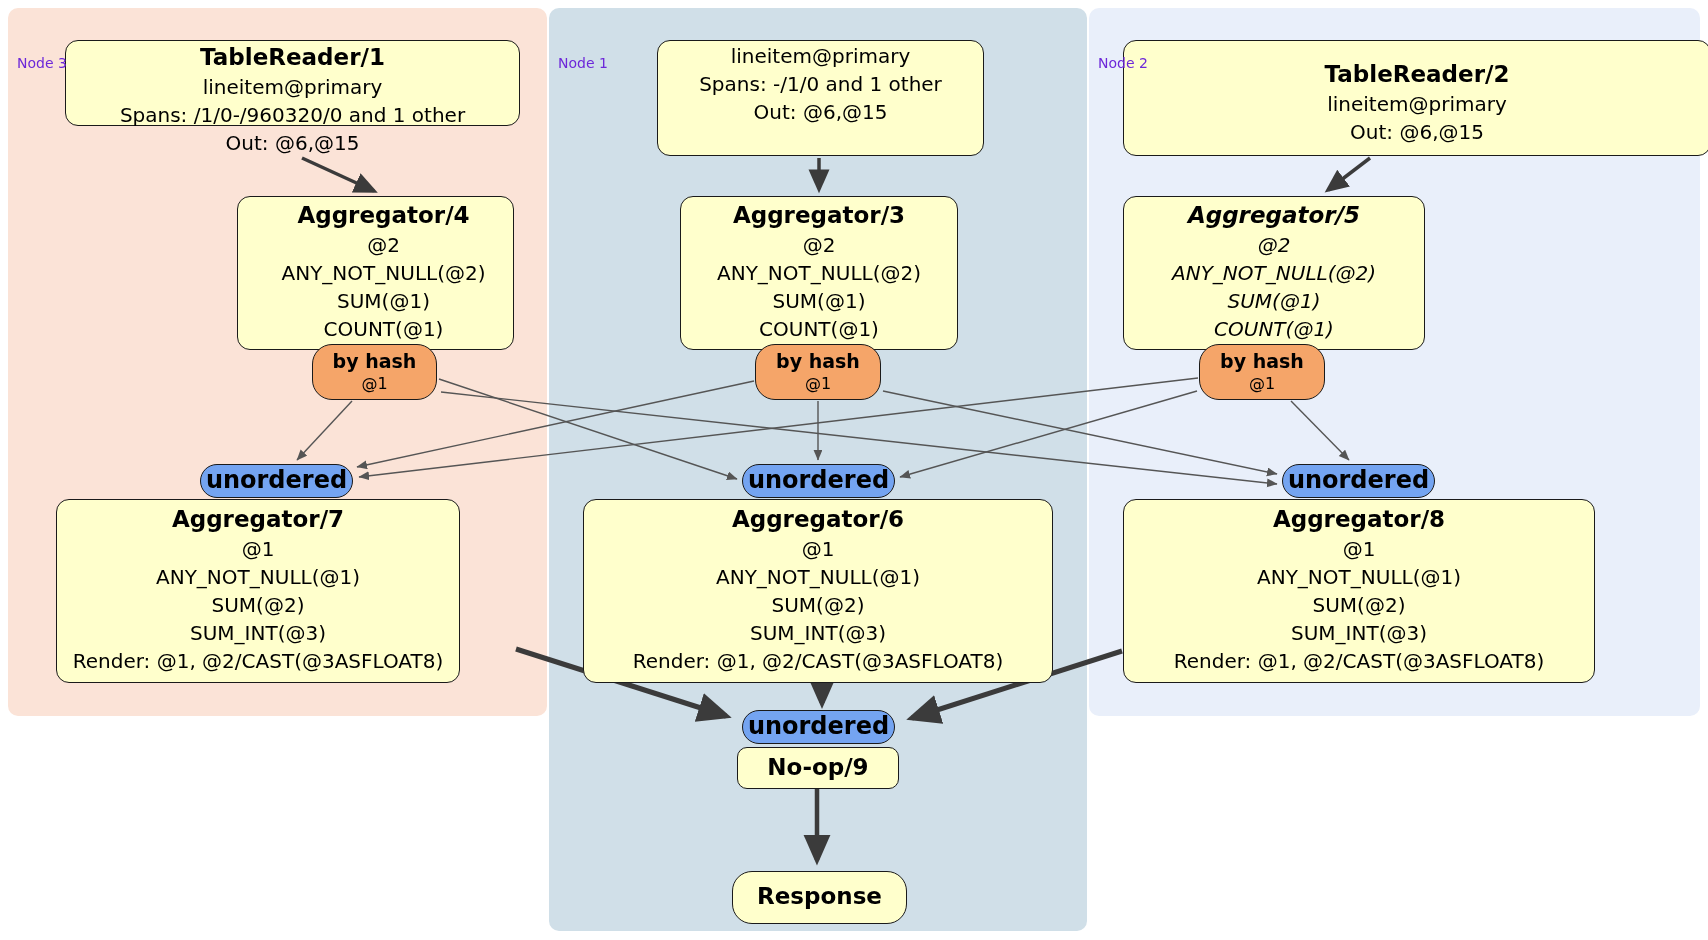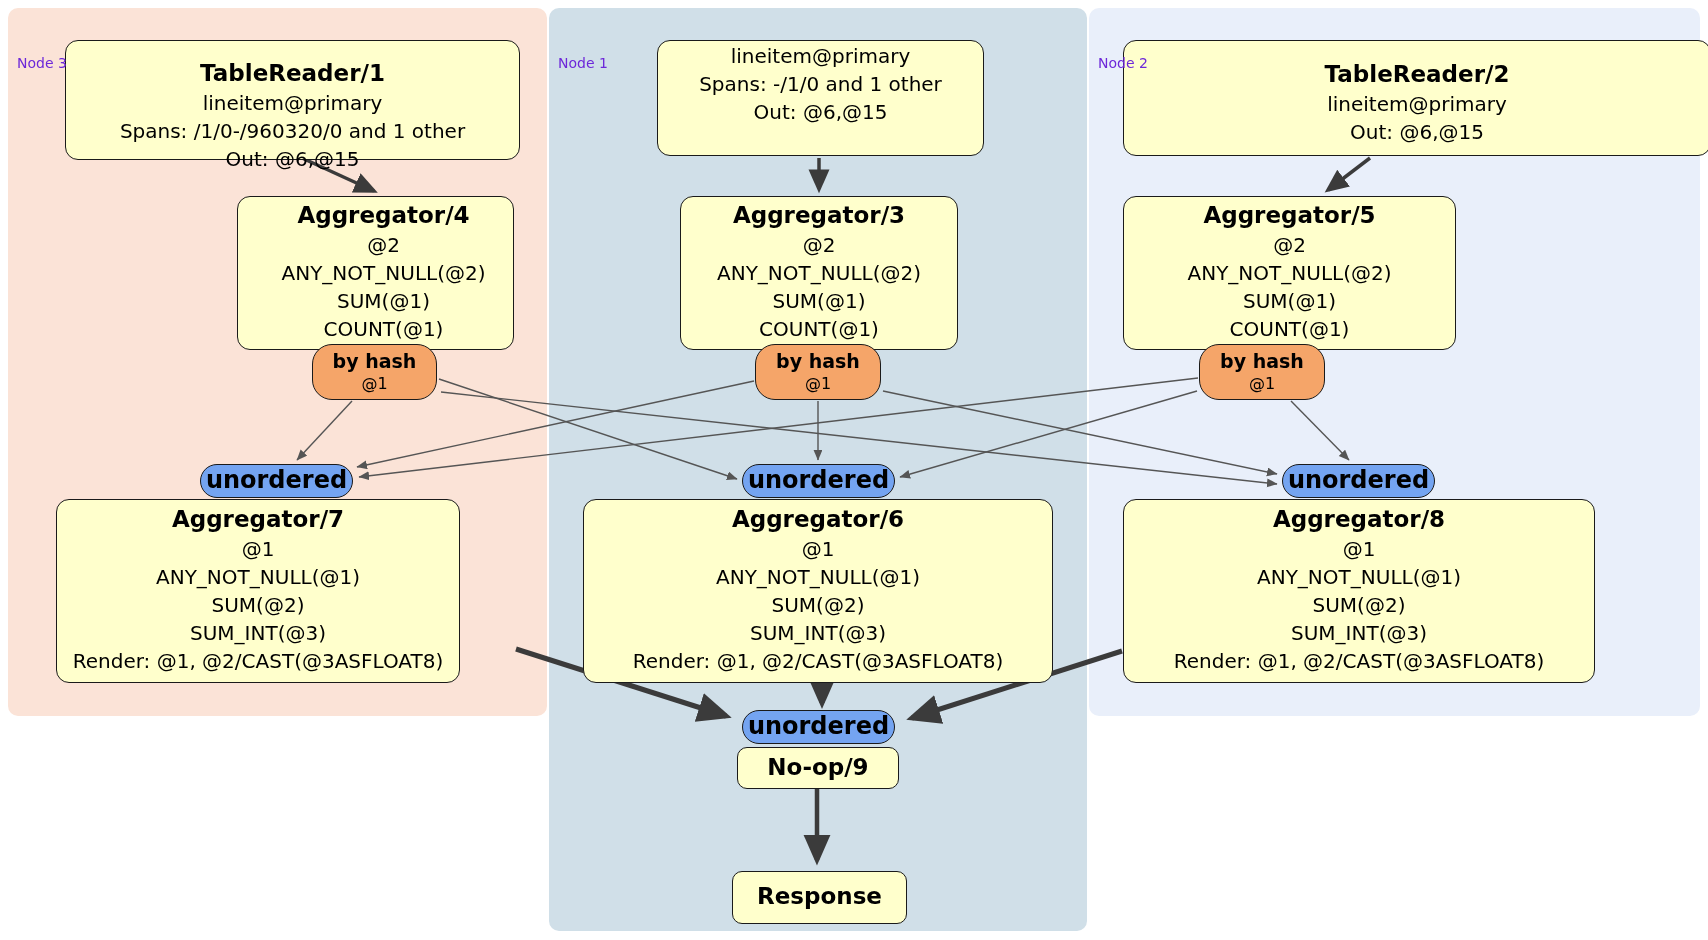--- a/index.html
+++ b/index.html
@@ -66,21 +66,21 @@
   <path d="M1197,391 L900,477" stroke="#555" stroke-width="1.4" fill="none" marker-end="url(#ah-small)"></path>
   <path d="M1291,401 L1349,460" stroke="#555" stroke-width="1.4" fill="none" marker-end="url(#ah-small)"></path>
 
   <path d="M516,649 L726,716" stroke="#3b3b3b" stroke-width="5" fill="none" marker-end="url(#ah-big)"></path>
   <path d="M822,684 L822,703" stroke="#3b3b3b" stroke-width="5" fill="none" marker-end="url(#ah-big)"></path>
   <path d="M1122,651 L912,718" stroke="#3b3b3b" stroke-width="5" fill="none" marker-end="url(#ah-big)"></path>
 
   <path d="M817,789 L817,860" stroke="#3b3b3b" stroke-width="4.5" fill="none" marker-end="url(#ah-big)"></path>
 </svg>
 
-<div class="box" style="left:65px;top:40px;width:455px;height:120px;padding-top:17px;">
+<div class="box" style="left:65px;top:40px;width:455px;height:86px;padding-top:1px;">
   <div class="title">TableReader/1</div>
   <div class="line">lineitem@primary</div>
   <div class="line">Spans: /1/0-/960320/0 and 1 other</div>
   <div class="line">Out: @6,@15</div>
 </div>
 
 <div class="box" style="left:657px;top:40px;width:327px;height:116px;padding-top:1px;">
   <div class="line">lineitem@primary</div>
   <div class="line">Spans: -/1/0 and 1 other</div>
   <div class="line">Out: @6,@15</div>
@@ -101,21 +101,21 @@
 </div>
 
 <div class="box" style="left:680px;top:196px;width:278px;height:154px;padding-top:3px;">
   <div class="title">Aggregator/3</div>
   <div class="line">@2</div>
   <div class="line">ANY_NOT_NULL(@2)</div>
   <div class="line">SUM(@1)</div>
   <div class="line">COUNT(@1)</div>
 </div>
 
-<div class="box" style="left:1123px;top:196px;width:333px;height:154px;padding-top:3px;">
+<div class="box" style="left:1123px;top:196px;width:302px;height:154px;padding-top:3px;font-style:italic;">
   <div class="title">Aggregator/5</div>
   <div class="line">@2</div>
   <div class="line">ANY_NOT_NULL(@2)</div>
   <div class="line">SUM(@1)</div>
   <div class="line">COUNT(@1)</div>
 </div>
 
 <div class="box" style="left:42px;top:499px;width:404px;height:184px;padding-top:4px;margin-left:14px;">
   <div class="title">Aggregator/7</div>
   <div class="line">@1</div>
@@ -140,21 +140,21 @@
   <div class="line">ANY_NOT_NULL(@1)</div>
   <div class="line">SUM(@2)</div>
   <div class="line">SUM_INT(@3)</div>
   <div class="line">Render: @1, @2/CAST(@3ASFLOAT8)</div>
 </div>
 
 <div class="box" style="left:737px;top:747px;width:162px;height:42px;border-radius:10px;">
   <div class="title" style="line-height:39px;">No-op/9</div>
 </div>
 
-<div class="box" style="left:732px;top:871px;width:175px;height:53px;border-radius:10px;">
+<div class="box" style="left:732px;top:871px;width:175px;height:53px;border-radius:20px;">
   <div class="title" style="line-height:49px;">Response</div>
 </div>
 
 <div class="router" style="left:312px;top:344px;width:125px;height:56px;">
   <div class="rlabel">by hash</div>
   <div class="rdetail">@1</div>
 </div>
 <div class="router" style="left:755px;top:344px;width:126px;height:56px;">
   <div class="rlabel">by hash</div>
   <div class="rdetail">@1</div>

